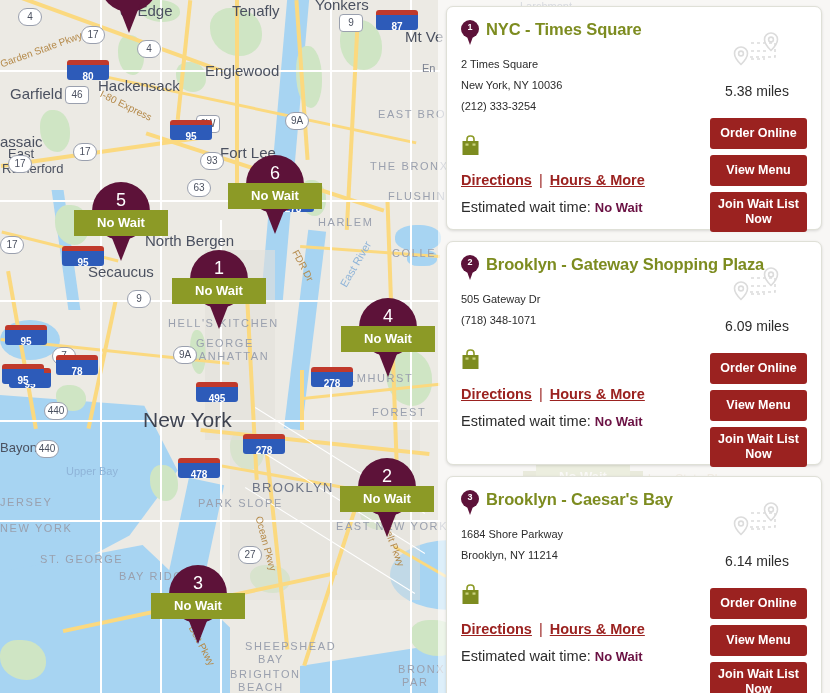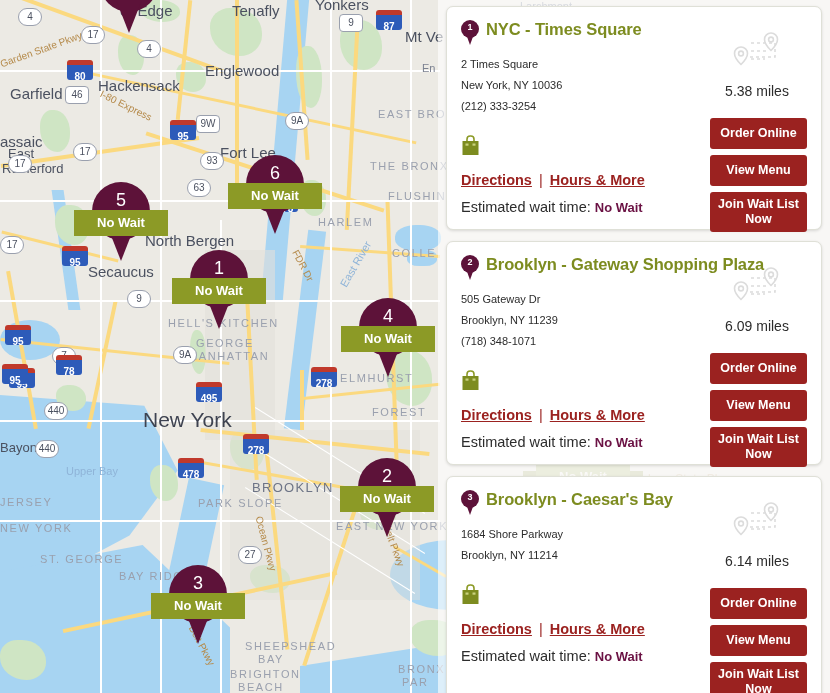--- a/index.html
+++ b/index.html
@@ -36,21 +36,21 @@
   .maplabel.roadname { font-size: 10px; color: #b58a4a; }
 
   .shield {
     position: absolute; width: 24px; height: 18px;
     border: 1.3px solid #9aa0ae; border-radius: 4px;
     background: #ffffff; color: #4b5160;
     font-size: 10px; line-height: 16px; text-align: center;
   }
   .shield.oval { border-radius: 9px; }
   .ishield {
-    position: absolute; width: 26px; height: 20px;
+    position: absolute; width: 42px; height: 20px;
     background: #2d5bb9; color: #fff; border-radius: 3px;
     font-size: 10px; font-weight: bold; line-height: 24px; text-align: center;
     border-top: 5px solid #c0392b;
   }
 
   
   .pin { position: absolute; }
   .pin .bulb {
     position: absolute; left: 0; top: 0;
     width: 58px; height: 58px; border-radius: 50% 50% 50% 50%;
@@ -439,21 +439,20 @@
     <div class="card">
       <div class="card-head">
         <span class="minipin">
           <span class="mb"></span>
             <span class="mt"></span>
           <span class="mn">2</span>
         </span>
         <span class="card-title">Brooklyn - Gateway Shopping Plaza</span>
       </div>
       <div class="addr">505 Gateway Dr</div>
-      <div class="addr">Brooklyn, NY 11239</div>
       <div class="addr">(718) 348-1071</div>
 
       <div class="bag">
         <svg viewBox="0 0 19 21" width="19" height="21" aria-hidden="true">
           <path d="M6 6V4.2C6 2.4 7.4 1 9.2 1h.6C11.6 1 13 2.4 13 4.2V6" fill="none" stroke="#8c9a26" stroke-width="1.6"></path>
           <rect x="1.5" y="6" width="16" height="14" fill="#7d8c20"></rect>
           <rect x="4.5" y="8.5" width="3" height="2.2" fill="#c9d27e"></rect>
           <rect x="11.5" y="8.5" width="3" height="2.2" fill="#c9d27e"></rect>
         </svg>
       </div>

